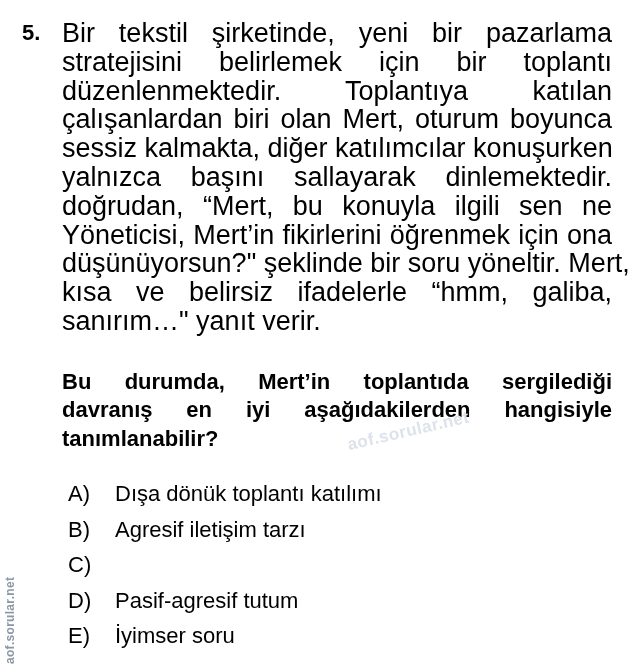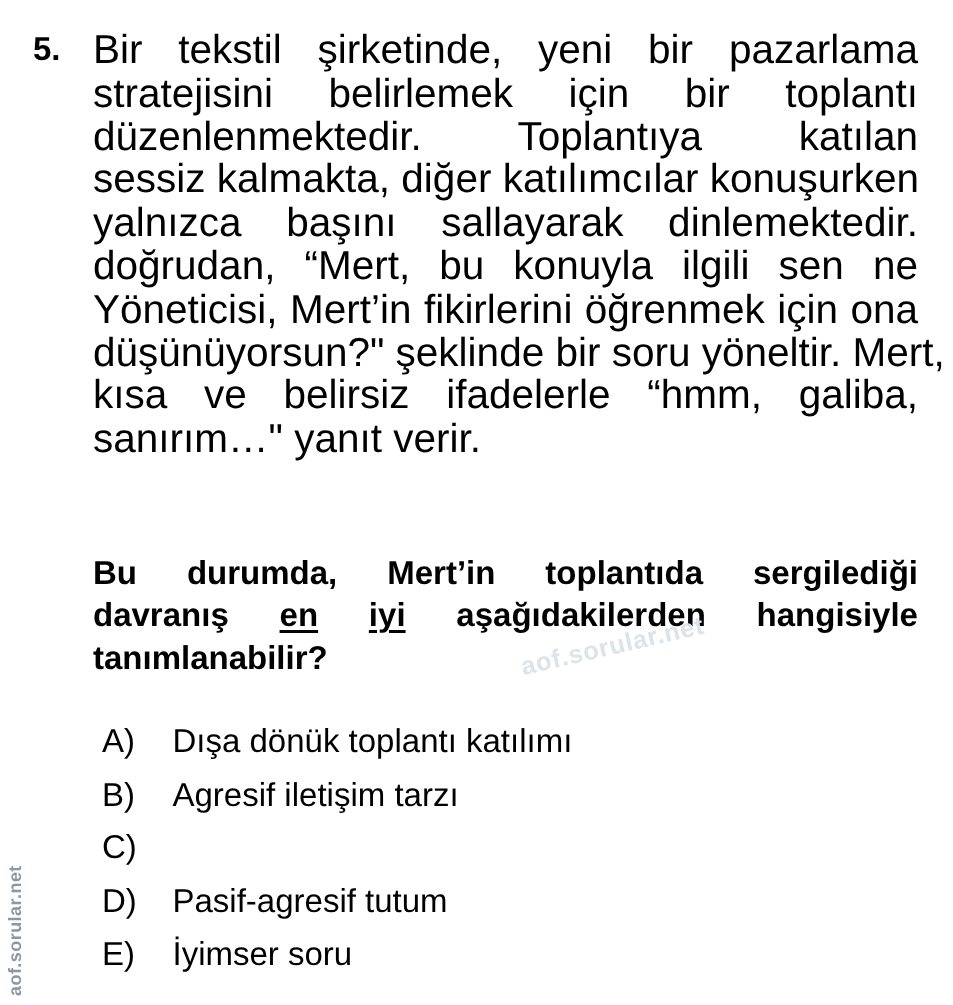--- a/index.html
+++ b/index.html
@@ -56,21 +56,20 @@
       display: block;
       text-align: justify;
       text-align-last: justify;
       white-space: nowrap;
       height: 28.3px;
     }
     .question .line.last {
       text-align-last: left;
     }
     .u {
-      text-decoration: underline;
       text-decoration-thickness: 2px;
       text-underline-offset: 3px;
     }
     .options {
       position: absolute;
       left: 68px;
       top: 476px;
       font-size: 22px;
       line-height: 35.5px;
     }
@@ -110,20 +109,21 @@
   </style>
 </head>
 <body>
 
 <div class="qnum">5.</div>
 
 <div class="stem">
   <span class="line">Bir tekstil şirketinde, yeni bir pazarlama</span>
   <span class="line">stratejisini belirlemek için bir toplantı</span>
   <span class="line">düzenlenmektedir. Toplantıya katılan</span>
+  <span class="line">çalışanlardan biri olan Mert, oturum boyunca</span>
   <span class="line">sessiz kalmakta, diğer katılımcılar konuşurken</span>
   <span class="line">yalnızca başını sallayarak dinlemektedir.</span>
   <span class="line">doğrudan, “Mert, bu konuyla ilgili sen ne</span>
   <span class="line">Yöneticisi, Mert’in fikirlerini öğrenmek için ona</span>
   <span class="line">düşünüyorsun?" şeklinde bir soru yöneltir. Mert,</span>
   <span class="line">kısa ve belirsiz ifadelerle “hmm, galiba,</span>
   <span class="line last">sanırım…" yanıt verir.</span>
 </div>
 
 <div class="question">

